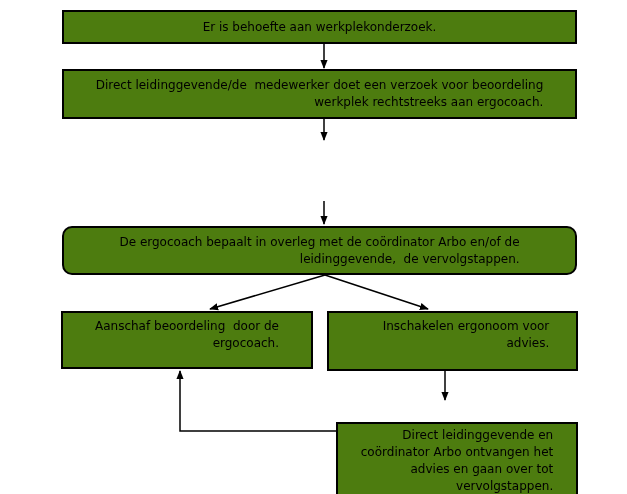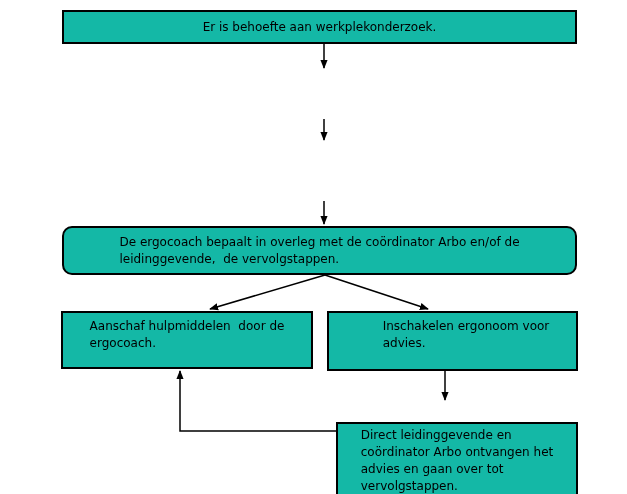--- a/index.html
+++ b/index.html
@@ -15,26 +15,26 @@
     overflow: hidden;
   }
   .connector-layer {
     position: absolute;
     left: 0; top: 0;
     width: 627px; height: 494px;
   }
   .box {
     position: absolute;
     box-sizing: border-box;
-    background: #14b8a6;
+    background: #4d7c0f;
     border: 2px solid #000000;
     display: flex;
     align-items: center;
     justify-content: center;
-    text-align: left;
+    text-align: right;
     white-space: pre;
   }
   .box.top-align {
     align-items: flex-start;
     padding-top: 5px;
   }
   .b1 { left: 62px;  top: 10px;  width: 515px; height: 34px; }
   .b2 { left: 62px;  top: 69px;  width: 515px; height: 50px; }
   .b3 { left: 62px;  top: 141px; width: 515px; height: 60px; }
   .b4 { left: 62px;  top: 226px; width: 515px; height: 49px; border-radius: 10px; }
@@ -57,26 +57,28 @@
     <line x1="324" y1="119" x2="324" y2="140" stroke="#000000" stroke-width="1.5" marker-end="url(#arrowhead)"></line>
     <line x1="324" y1="201" x2="324" y2="224" stroke="#000000" stroke-width="1.5" marker-end="url(#arrowhead)"></line>
     <line x1="325" y1="275" x2="210" y2="309" stroke="#000000" stroke-width="1.5" marker-end="url(#arrowhead)"></line>
     <line x1="325" y1="275" x2="428" y2="309" stroke="#000000" stroke-width="1.5" marker-end="url(#arrowhead)"></line>
     <line x1="445" y1="371" x2="445" y2="400" stroke="#000000" stroke-width="1.5" marker-end="url(#arrowhead)"></line>
     <polyline points="336,431 180,431 180,371" fill="none" stroke="#000000" stroke-width="1.5" marker-end="url(#arrowhead)"></polyline>
   </svg>
 
   <div class="box b1">Er is behoefte aan werkplekonderzoek.</div>
 
+  <div class="box b2">Direct leidinggevende/de  medewerker doet een verzoek voor beoordeling
+werkplek rechtstreeks aan ergocoach.</div>
 
 
   <div class="box b4">De ergocoach bepaalt in overleg met de coördinator Arbo en/of de
 leidinggevende,  de vervolgstappen.</div>
 
-  <div class="box b5 top-align">Aanschaf hulpmiddelen  door de
+  <div class="box b5 top-align">Aanschaf beoordeling  door de
 ergocoach.</div>
 
   <div class="box b6 top-align">Inschakelen ergonoom voor
 advies.</div>
 
   <div class="box b7">Direct leidinggevende en
 coördinator Arbo ontvangen het
 advies en gaan over tot
 vervolgstappen.</div>
 

